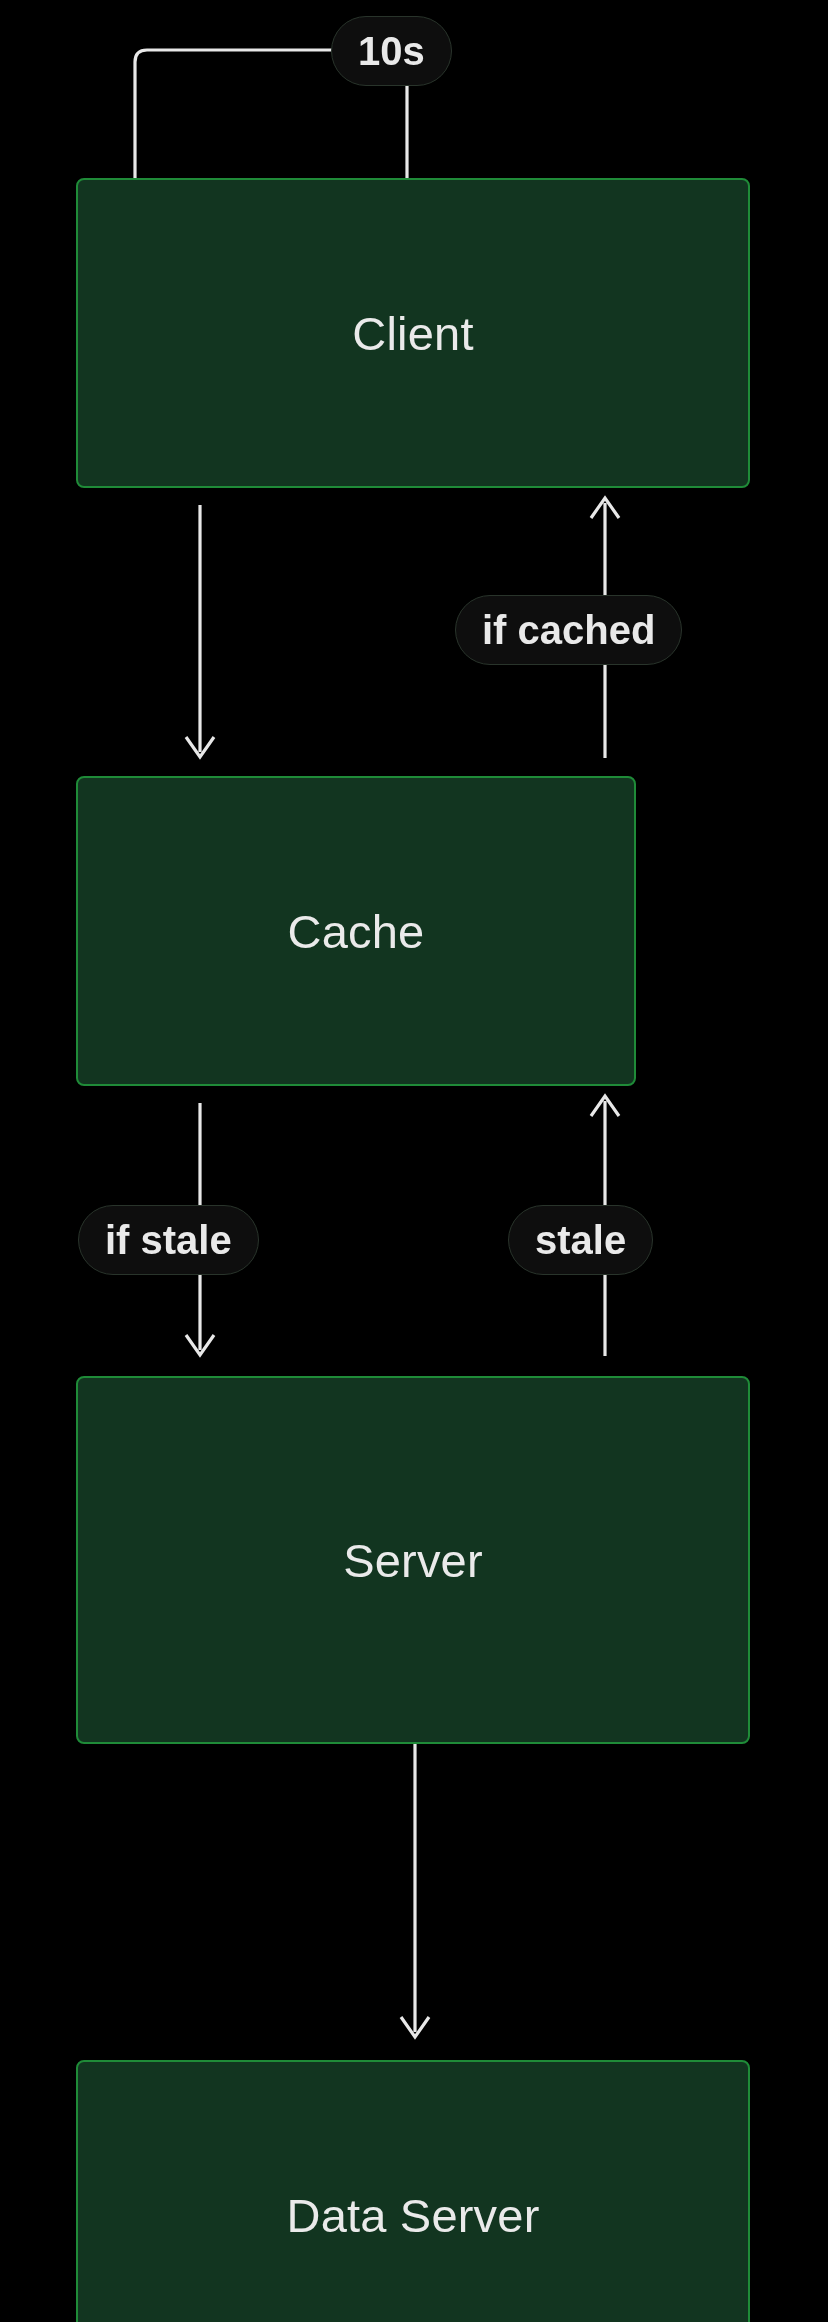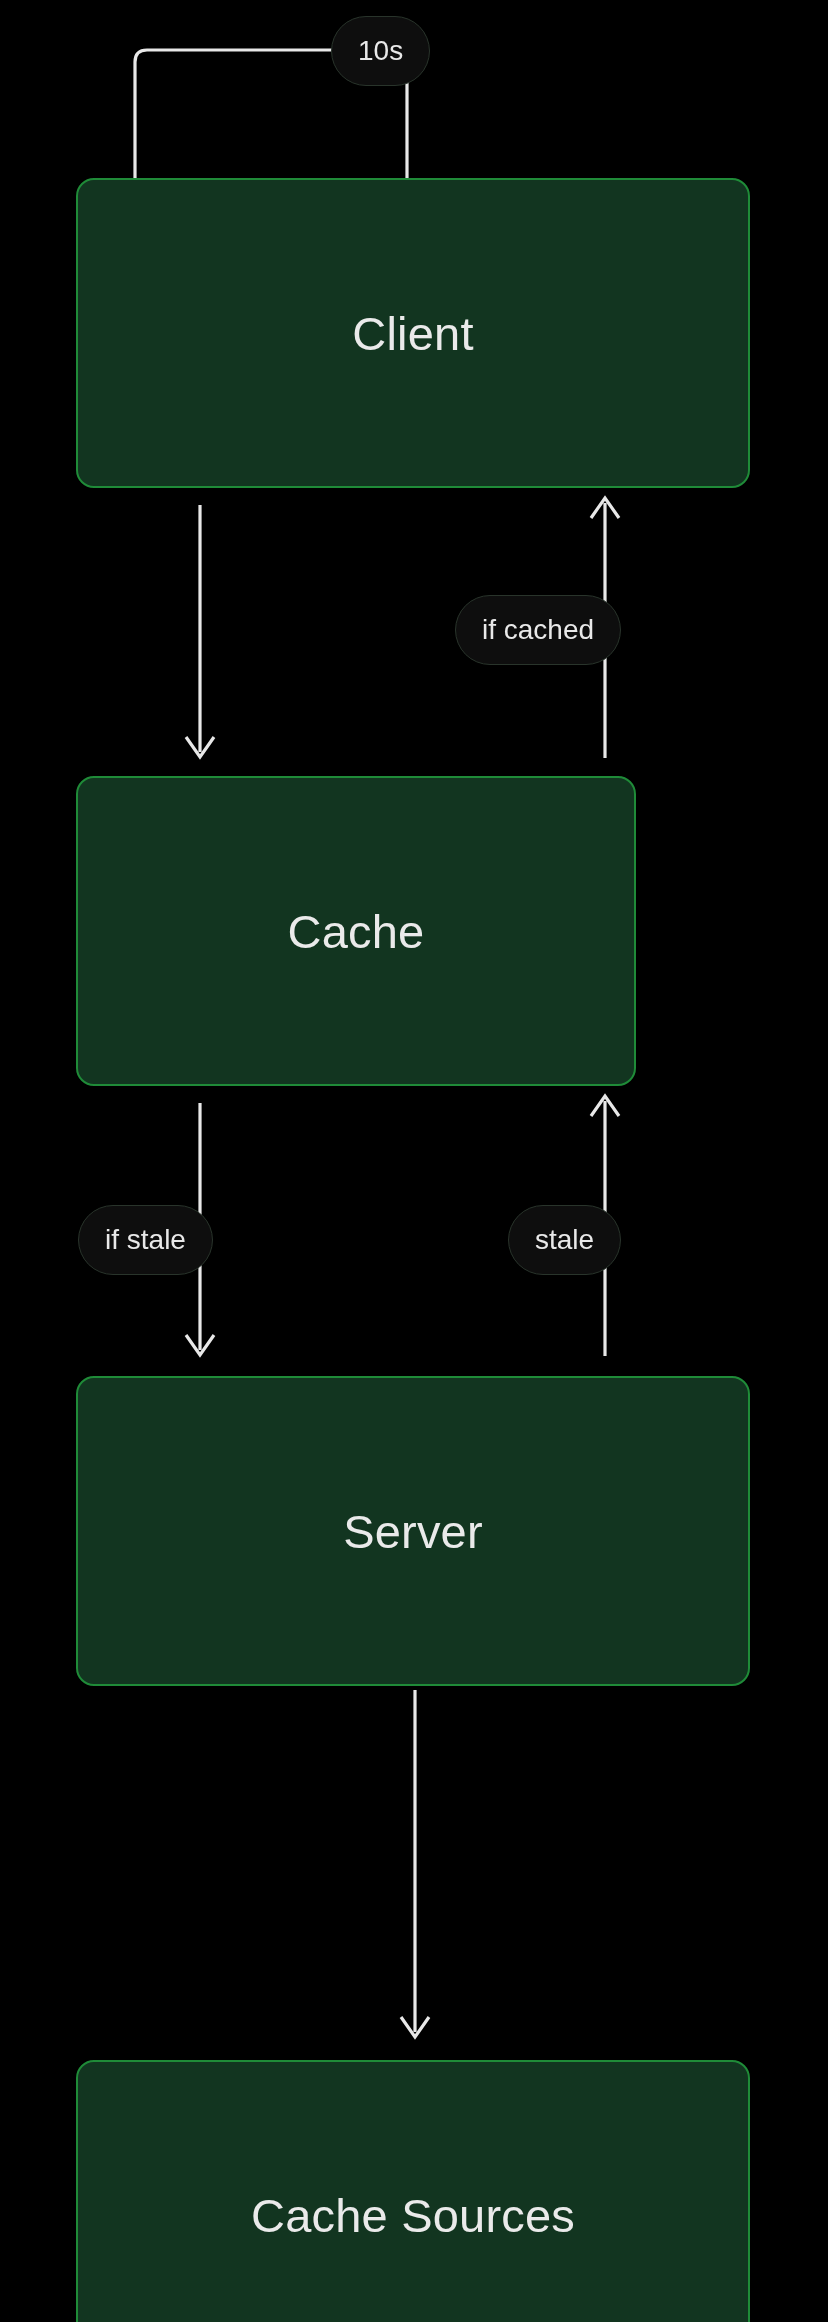--- a/index.html
+++ b/index.html
@@ -49,21 +49,21 @@
     stroke-linecap: butt;
     stroke-linejoin: miter;
   }
 
   
   .node-box {
     position: absolute;
     box-sizing: border-box;
     background: #123520;
     border: 2.5px solid #1f8b38;
-    border-radius: 18px;
+    border-radius: 8px;
     display: flex;
     align-items: center;
     justify-content: center;
     z-index: 2;
   }
   .node-label {
     color: #eaeaea;
     font-size: 47px;
     font-weight: 400;
     letter-spacing: 0.2px;
@@ -80,22 +80,22 @@
     border-radius: 999px;
     display: flex;
     align-items: center;
     justify-content: center;
     z-index: 3;
     padding: 0 26px;
     height: 70px;
   }
   .edge-label-text {
     color: #e9e9e9;
-    font-size: 28px;
-    font-weight: 400;
+    font-size: 40px;
+    font-weight: 700;
     line-height: 1;
     white-space: nowrap;
   }
 </style>
 </head>
 <body>
 
 <div id="diagram-canvas">
 
   <svg id="edge-layer" viewBox="0 0 828 2322" width="828" height="2322" xmlns="http://www.w3.org/2000/svg">
@@ -132,26 +132,26 @@
   </svg>
 
   <div class="node-box" style="left:76px; top:178px; width:674px; height:310px;">
     <span class="node-label">Client</span>
   </div>
 
   <div class="node-box" style="left:76px; top:776px; width:560px; height:310px;">
     <span class="node-label">Cache</span>
   </div>
 
-  <div class="node-box" style="left:76px; top:1376px; width:674px; height:310px;">
+  <div class="node-box" style="left:76px; top:1376px; width:674px; height:368px;">
     <span class="node-label">Server</span>
   </div>
 
   <div class="node-box" style="left:76px; top:2060px; width:674px; height:310px;">
-    <span class="node-label">Cache Sources</span>
+    <span class="node-label">Data Server</span>
   </div>
 
   <div class="edge-label" style="left:331px; top:16px;">
     <span class="edge-label-text">10s</span>
   </div>
 
   <div class="edge-label" style="left:78px; top:1205px;">
     <span class="edge-label-text">if stale</span>
   </div>
 

